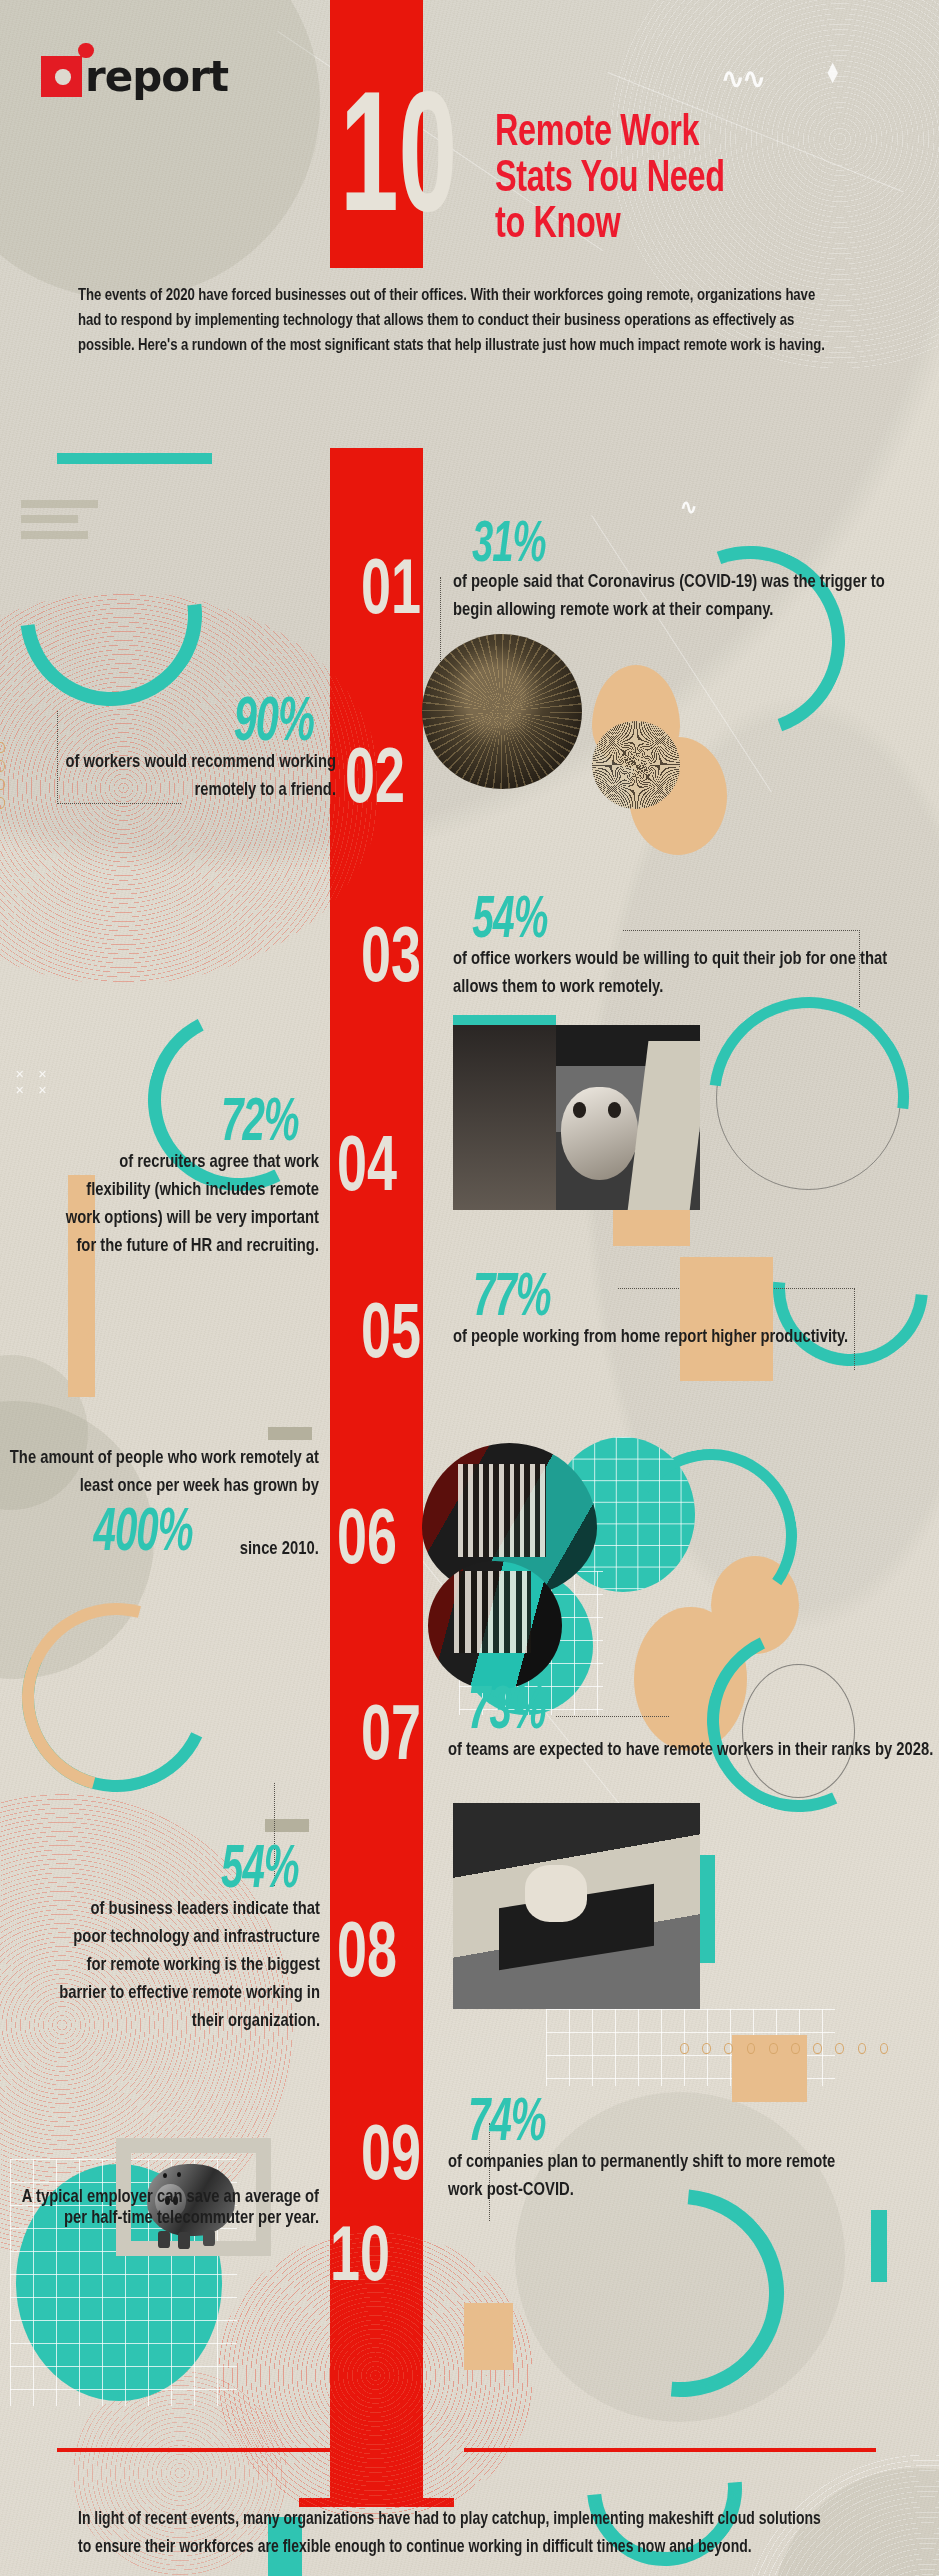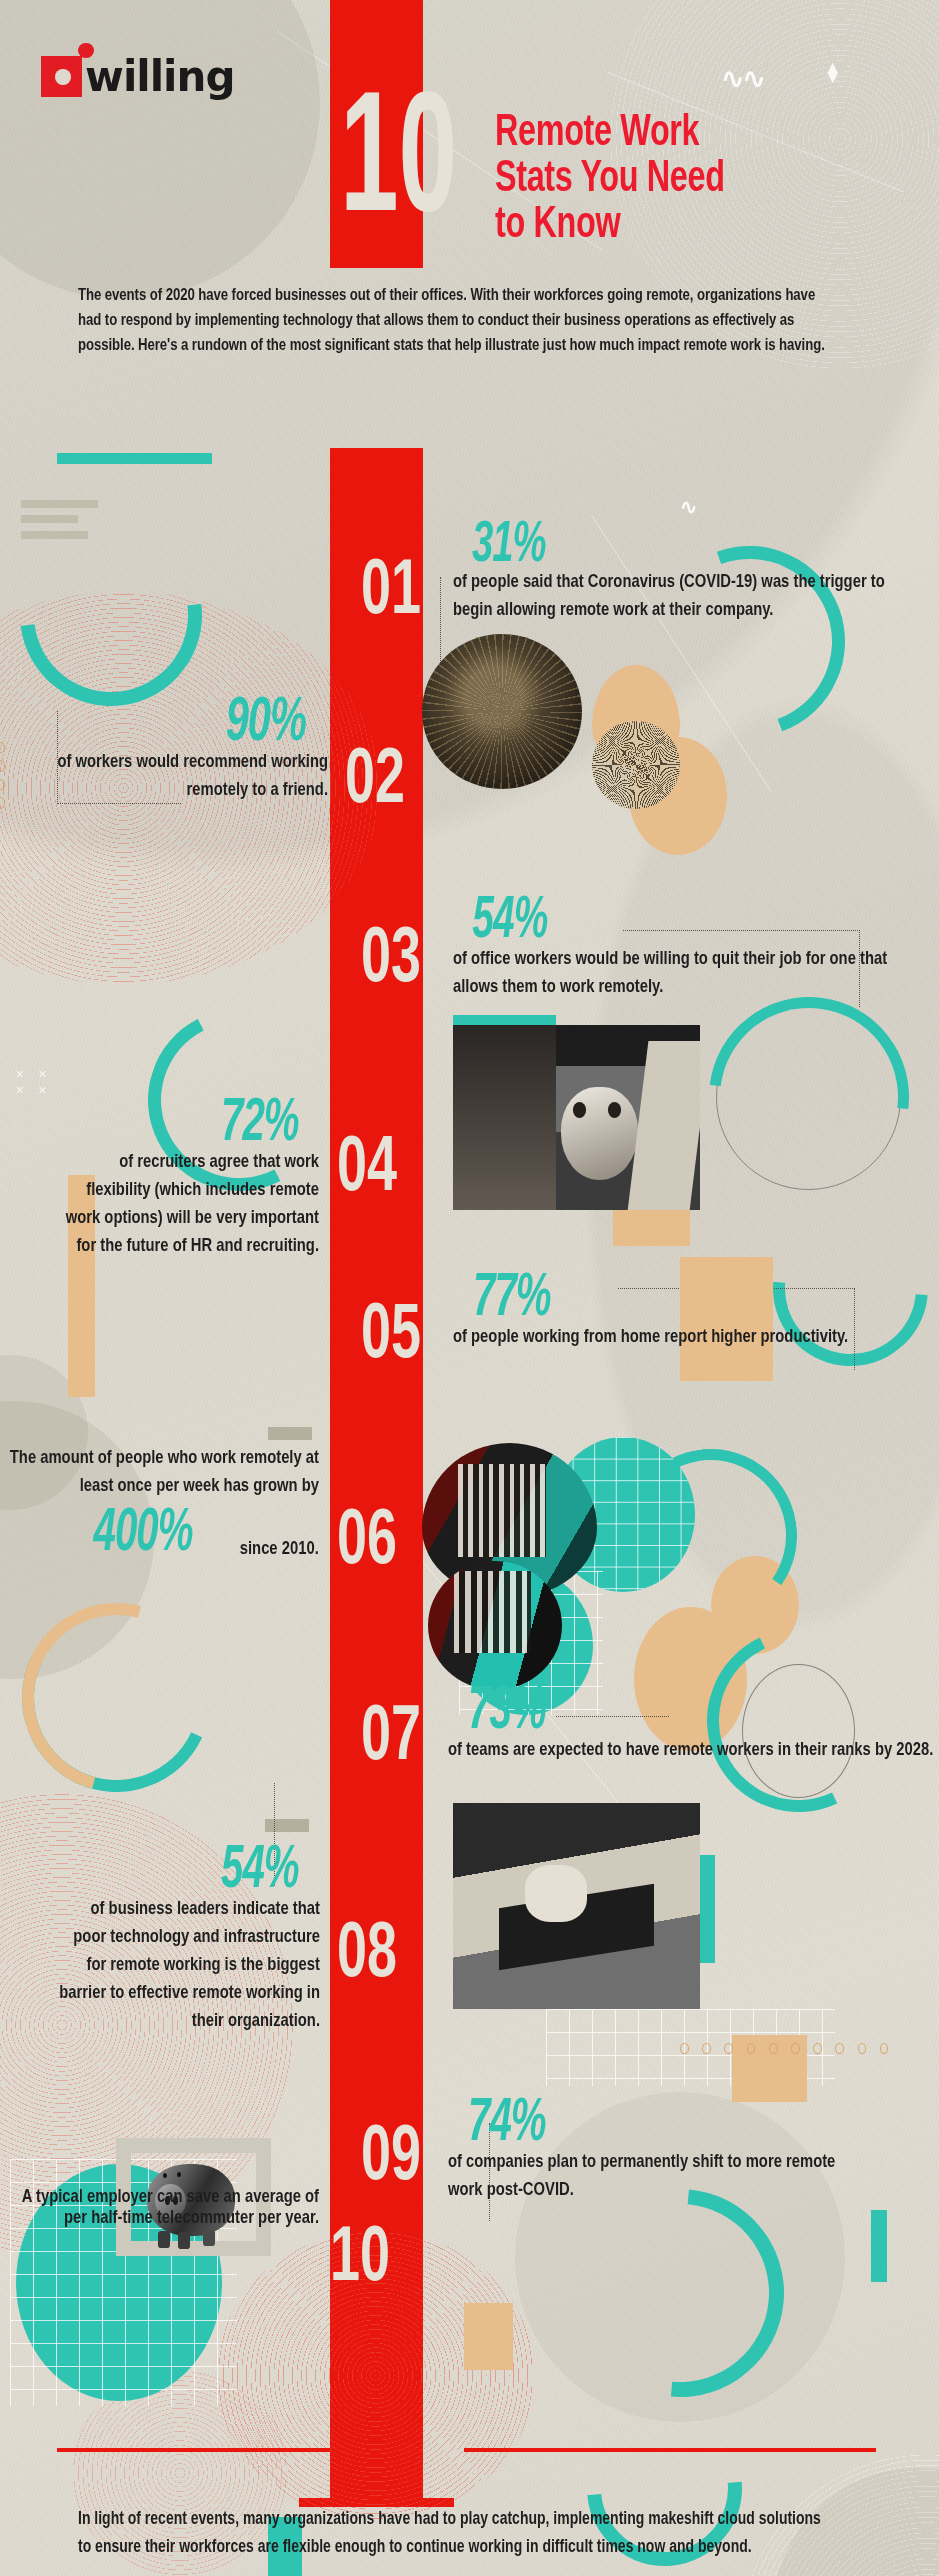--- a/index.html
+++ b/index.html
@@ -112,21 +112,21 @@
 <div class="tealbar" style="left:57px;top:453px;width:155px;height:11.3px"></div>
 <div class="tealbar" style="left:268px;top:2517px;width:34px;height:103px"></div>
 <div style="position:absolute;left:57px;top:2448px;width:273px;height:3.6px;background:#e8160c;z-index:12"></div>
 <div style="position:absolute;left:464px;top:2448px;width:412px;height:3.6px;background:#e8160c;z-index:12"></div>
 
 <div class="logo" style="left:41px;top:52px;">
   <span class="sq" style="width:41px;height:41px;">
     <span class="hole" style="left:14.4px;top:13.4px;width:15.5px;height:15.5px;"></span>
   </span>
   <span class="dot" style="left:37px;top:-9.3px;width:15.5px;height:15.5px;"></span>
-  <span class="wm" style="font-size:42px;margin-left:3.1px;">willing</span>
+  <span class="wm" style="font-size:42px;margin-left:3.1px;">report</span>
 </div>
 
 <div class="bignum" style="left:340px;top:82px;font-size:170px;">10</div>
 
 <div class="headline" style="left:495px;top:107px;font-size:45px;">
   <div>Remote Work</div>
   <div>Stats You Need</div>
   <div>to Know</div>
 </div>
 
@@ -158,21 +158,21 @@
   <i></i>
     <i></i>
     <i></i>
     <i></i>
 </div>
 <div class="greybar" style="left:20.6px;top:500px;width:77px;height:8.2px;opacity:.6"></div>
 <div class="greybar" style="left:20.6px;top:515px;width:57px;height:8.2px;opacity:.6"></div>
 <div class="greybar" style="left:20.6px;top:531px;width:67px;height:8.2px;opacity:.6"></div>
 
 <div class="idx" style="left:345px;top:743px;font-size:77px;">02</div>
-<div class="stat r" style="left:8px;top:690px;width:319px;text-align:right;">
+<div class="stat r" style="left:16px;top:690px;width:319px;text-align:right;">
   <span class="pct" style="font-size:63px;">90%</span>
   <div class="txt" style="font-size:18.5px;width:402px;margin-left:-82px;text-align:right;">of workers would recommend working remotely to a friend.</div>
 </div>
 
 <div class="tick-ring" style="left:690px;top:747px;width:155px;height:155px;"></div>
 <div class="tanblob blob" style="left:629px;top:737px;width:98px;height:118px;border-radius:50%;"></div>
 <div class="photo" style="left:592px;top:721px;width:88px;height:88px;border-radius:50%;
    background:repeating-conic-gradient(from 0deg,#3a3226 0 .8deg,#d8c8a8 .8deg 2.4deg);opacity:.85"></div>
 <div class="dashbox" style="left:623px;top:930px;width:237px;height:77px;border-width:1.5px 1.5px 0 0;"></div>
 

